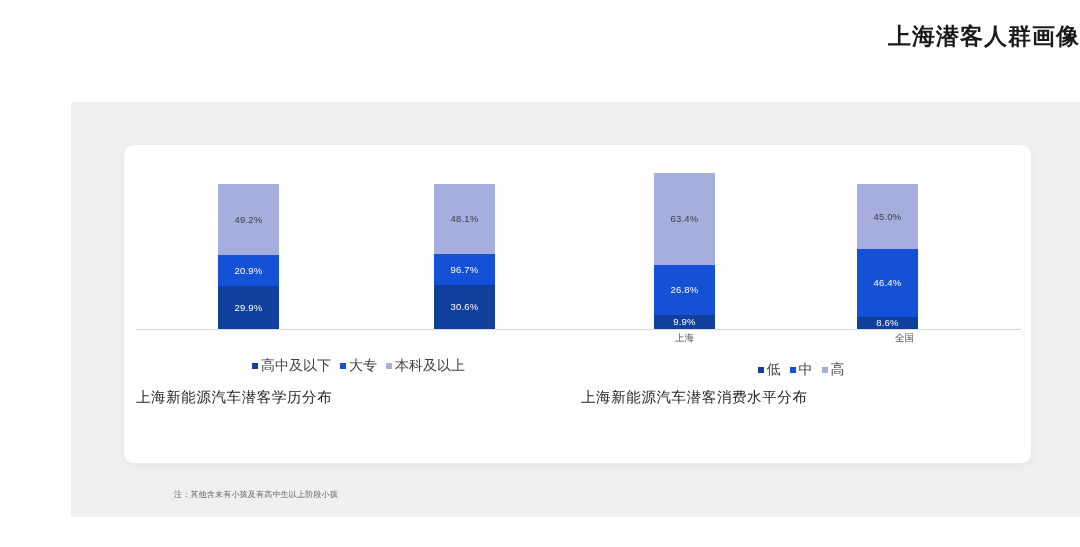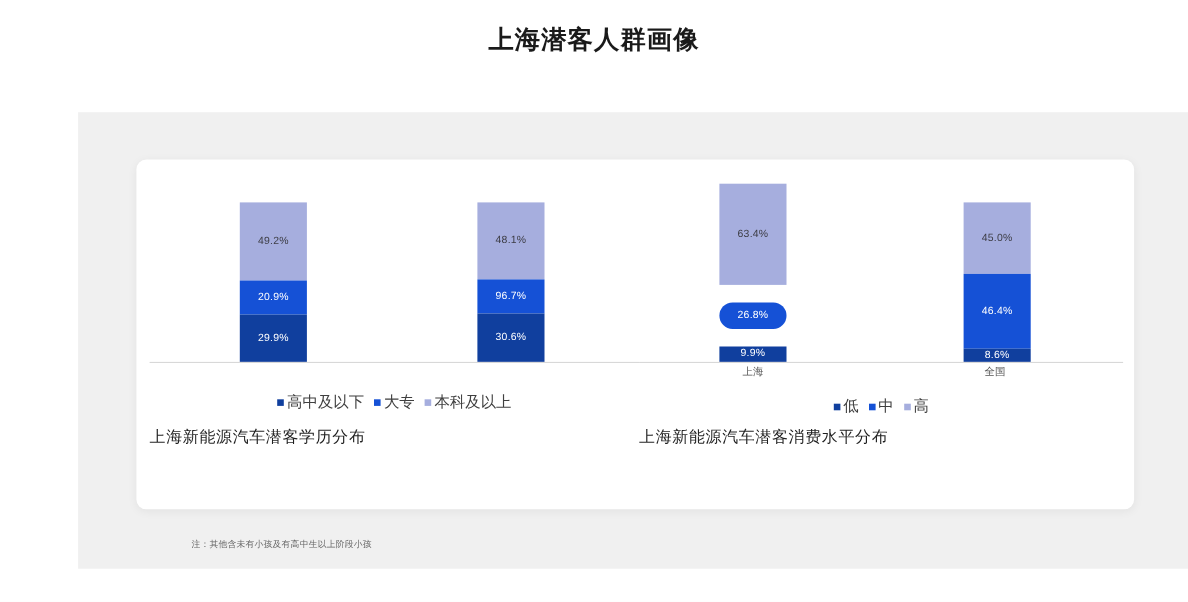--- a/index.html
+++ b/index.html
@@ -14,21 +14,21 @@
     font-family: "Liberation Sans", "DejaVu Sans", sans-serif;
     color: #222222;
     overflow: hidden;
     position: relative;
   }
 
   
   .header {
     width: 100%;
     padding-top: 22px;
-    text-align: center;
+    text-align: right;
   }
   .main-title {
     font-size: 23px;
     font-weight: bold;
     color: #1a1a1a;
     letter-spacing: 1px;
     line-height: 1.25;
     margin: 0;
   }
   .sub-title {
@@ -97,22 +97,22 @@
   .bar-col {
     position: absolute;
     bottom: 1px;
     width: 61px;
     display: flex;
     flex-direction: column;
     justify-content: flex-end;
   }
   .chart-block.left  .bar-col.c0 { left: 82px; }
   .chart-block.left  .bar-col.c1 { left: 298px; }
-  .chart-block.right .bar-col.c0 { left: 73px; gap: 16px; }
-  .chart-block.right .bar-col.c1 { left: 295px; }
+  .chart-block.right .bar-col.c0 { left: 73px; }
+  .chart-block.right .bar-col.c1 { left: 276px; }
 
   .seg {
     box-sizing: border-box;
     display: flex;
     align-items: center;
     justify-content: center;
     font-size: 9.5px;
     letter-spacing: 0.2px;
     overflow: hidden;
     white-space: nowrap;
@@ -231,21 +231,21 @@
           </div>
         </div>
 
         <div class="caption">上海新能源汽车潜客学历分布</div>
       </div>
 
       <div class="chart-block right">
         <div class="plot">
           <div class="bar-col c0">
             <div class="seg high" style="height: 91.8382px;">63.4%</div>
-            <div class="seg mid" style="height: 24px; border-radius: 13px;">26.8%</div>
+            <div class="seg mid" style="height: 50px;">26.8%</div>
             <div class="seg low" style="height: 14.3407px;">9.9%</div>
           </div>
           <div class="bar-col c1">
             <div class="seg high" style="height: 65.25px;">45.0%</div>
             <div class="seg mid" style="height: 67.28px;">46.4%</div>
             <div class="seg low" style="height: 12.47px;">8.6%</div>
           </div>
           <div class="axis-line"></div>
         </div>
 

